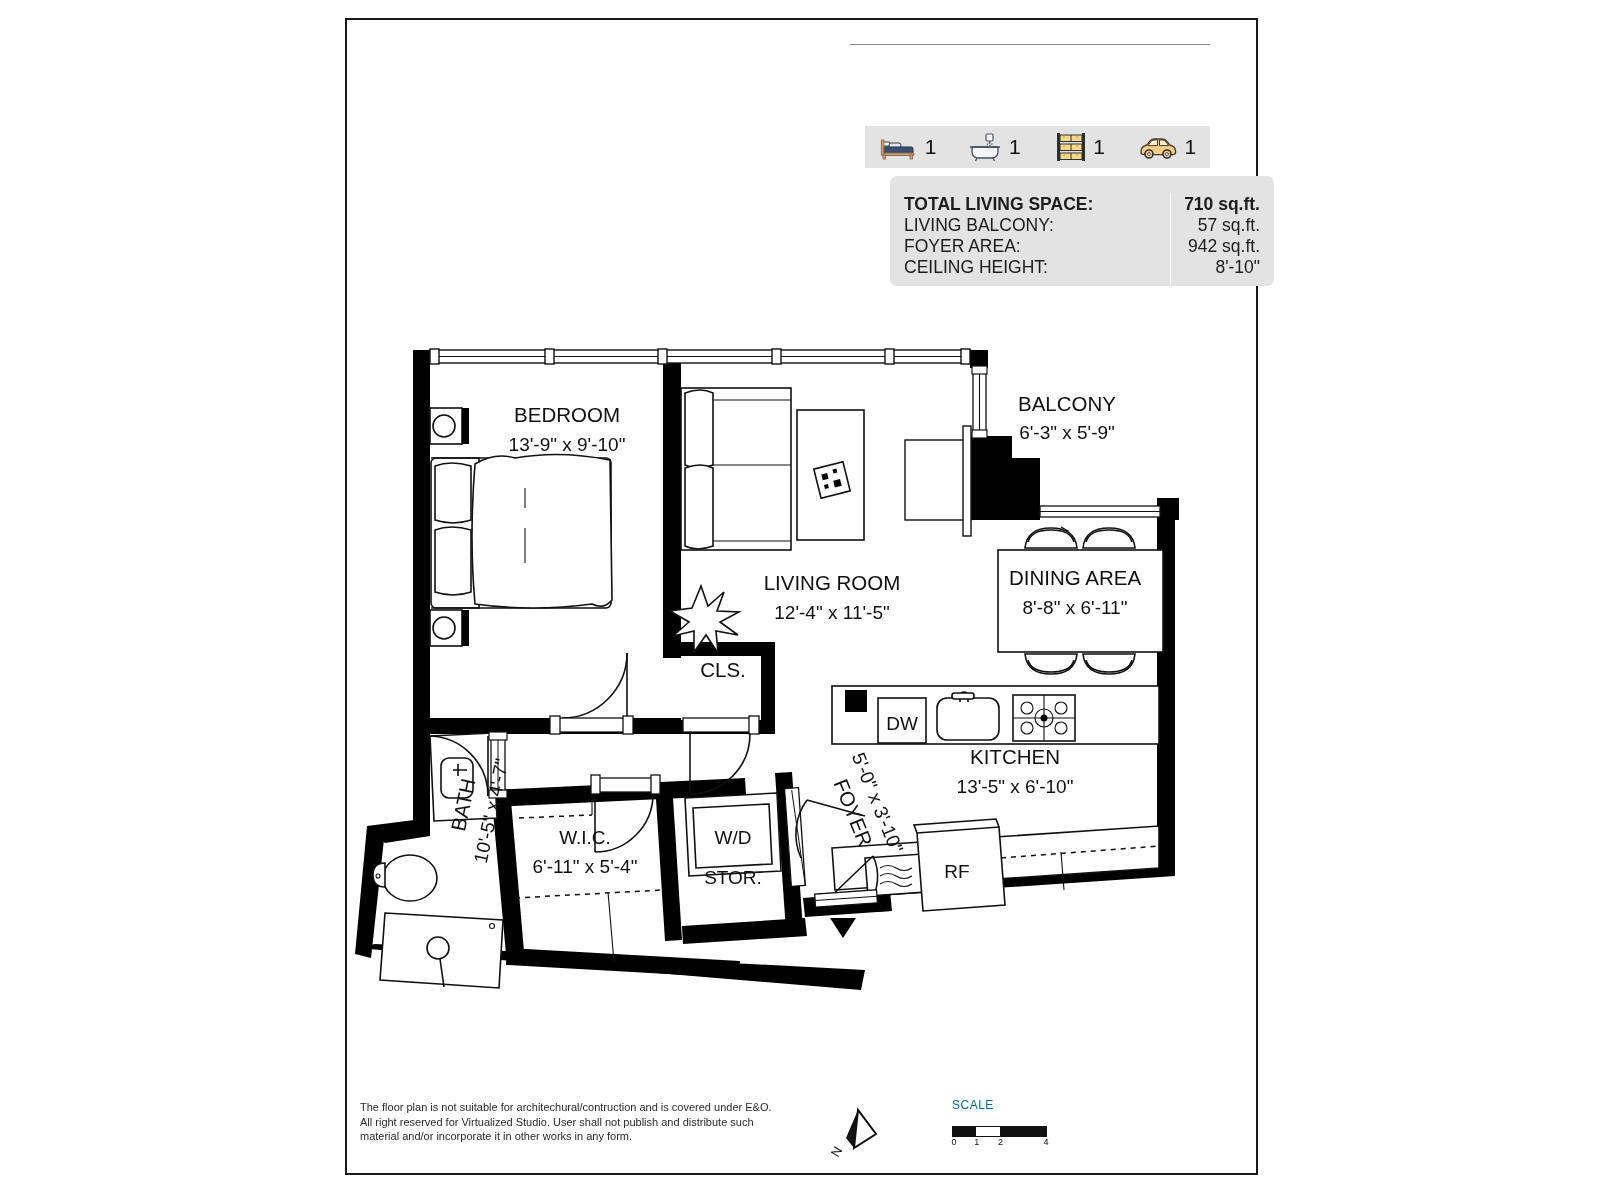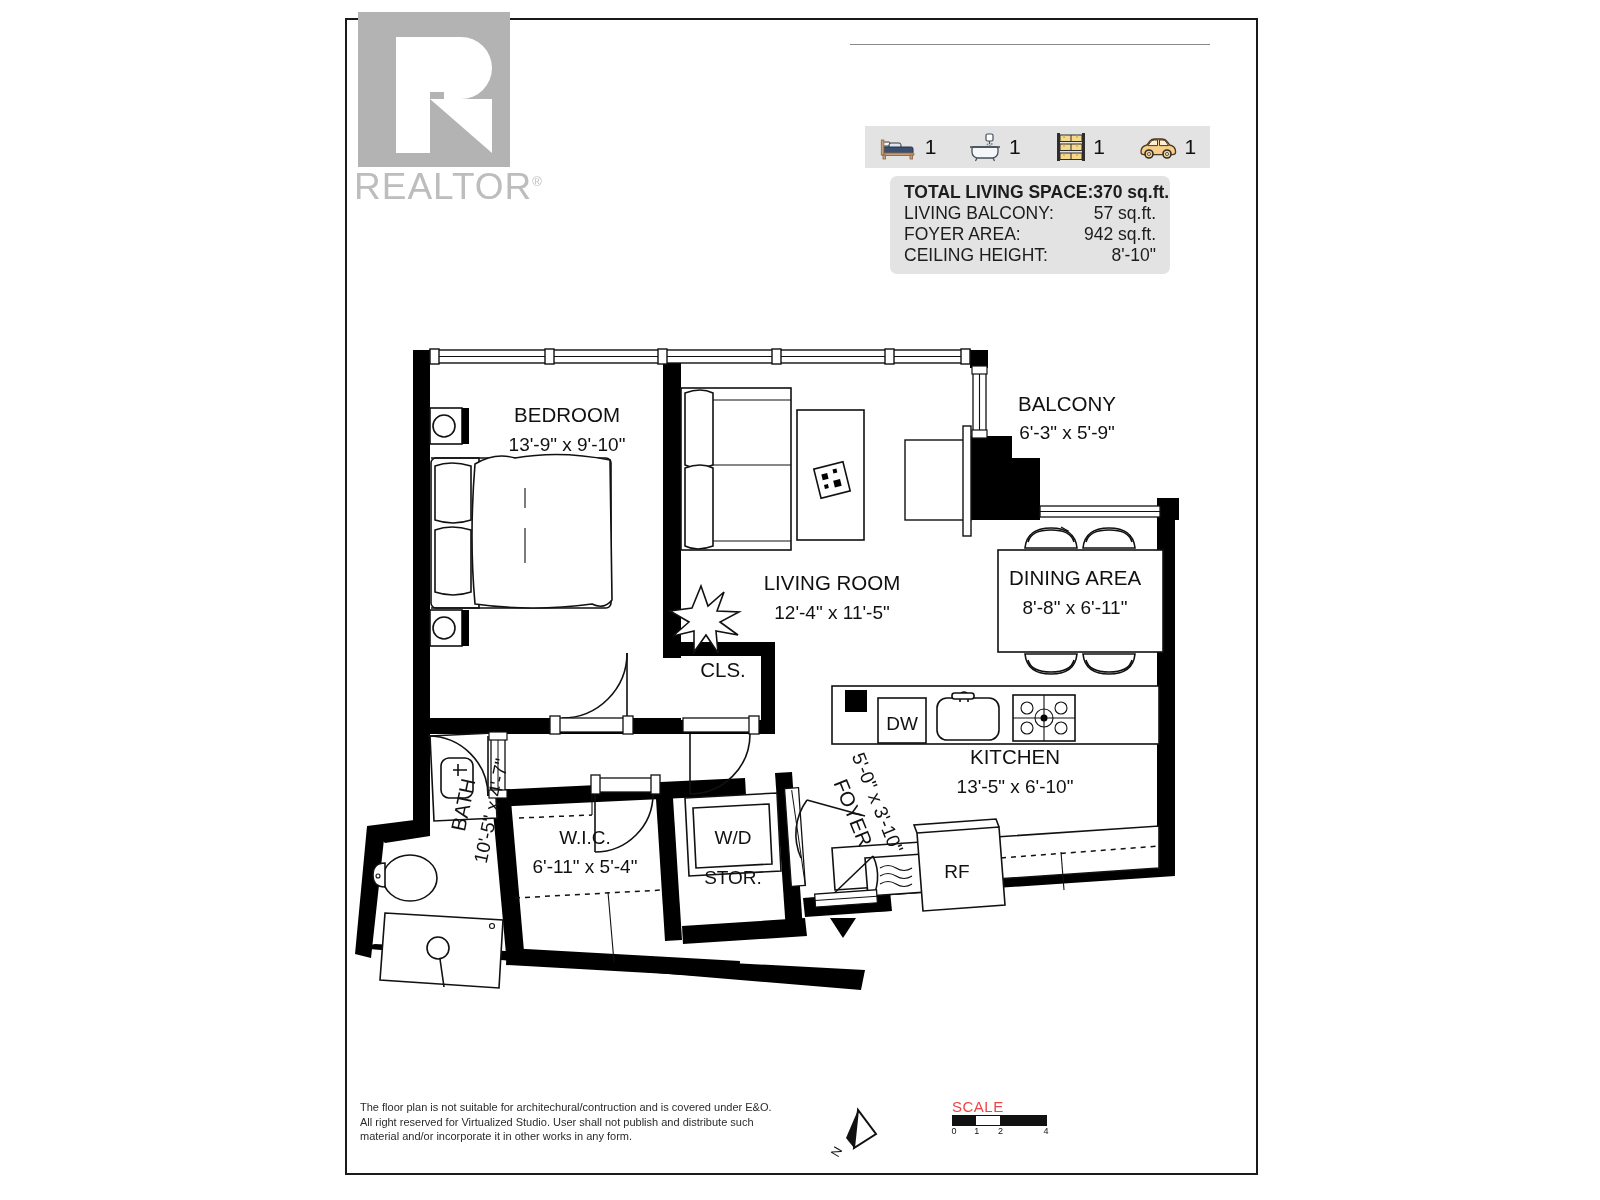--- a/index.html
+++ b/index.html
@@ -124,22 +124,22 @@
   .icon-cell .cnt {
     font-size: 21px;
     color: #111;
   }
   .icon-cell svg { display: block; }
   
   .info-box {
     position: absolute;
     left: 890px;
     top: 176px;
-    width: 280px;
-    padding: 6px 14px 8px 14px;
+    width: 384px;
+    padding: 18px 14px 8px 14px;
     background: #e3e3e3;
     border-radius: 7px;
     box-sizing: border-box;
   }
   .info-row {
     display: flex;
     justify-content: space-between;
     font-size: 17.5px;
     line-height: 21px;
     color: #1c1c1c;
@@ -165,24 +165,24 @@
     color: #2b2b2b;
     font-family: "Liberation Sans", sans-serif;
   }
   .scale-wrap {
     position: absolute;
     left: 952px;
     top: 1098px;
     width: 110px;
   }
   .scale-label {
-    font-size: 15px;
-    color: #ef4444;
+    font-size: 12px;
+    color: #0369a1;
     letter-spacing: 0.5px;
-    margin-bottom: 0;
+    margin-bottom: 14px;
   }
   .scale-bar {
     width: 95px;
     height: 11px;
     border: 1.2px solid #111;
     box-sizing: border-box;
     display: flex;
   }
   .scale-bar span { display:block; height:100%; }
   .scale-ticks {
@@ -206,29 +206,20 @@
     height: 65px;
   }
 </style>
 </head>
 <body>
 
 <div id="page">
 
   <div class="page-frame"></div>
 
-  <div class="realtor-logo">
-    <div class="realtor-mark">
-      <div class="realtor-stem"></div>
-      <div class="realtor-bowl"></div>
-      <div class="realtor-notch"></div>
-      <div class="realtor-gap"></div>
-    </div>
-    <div class="realtor-word"><span>REALTOR</span><sup>®</sup></div>
-  </div>
 
   <div class="header">
     <div class="hr-rule"></div>
   </div>
 
   <div class="icon-strip">
 
     <div class="icon-cell">
       <span>
         <svg width="38" height="26" viewBox="0 0 38 26">
@@ -295,21 +286,21 @@
         </svg>
       </span>
       <span class="cnt">1</span>
     </div>
 
   </div>
 
   <div class="info-box">
     <div class="info-row bold">
       <span>TOTAL LIVING SPACE:</span>
-      <span>370 sq.ft.</span>
+      <span>710 sq.ft.</span>
     </div>
     <div class="info-row">
       <span>LIVING BALCONY:</span>
       <span>57 sq.ft.</span>
     </div>
     <div class="info-row">
       <span>FOYER AREA:</span>
       <span>942 sq.ft.</span>
     </div>
     <div class="info-row">

